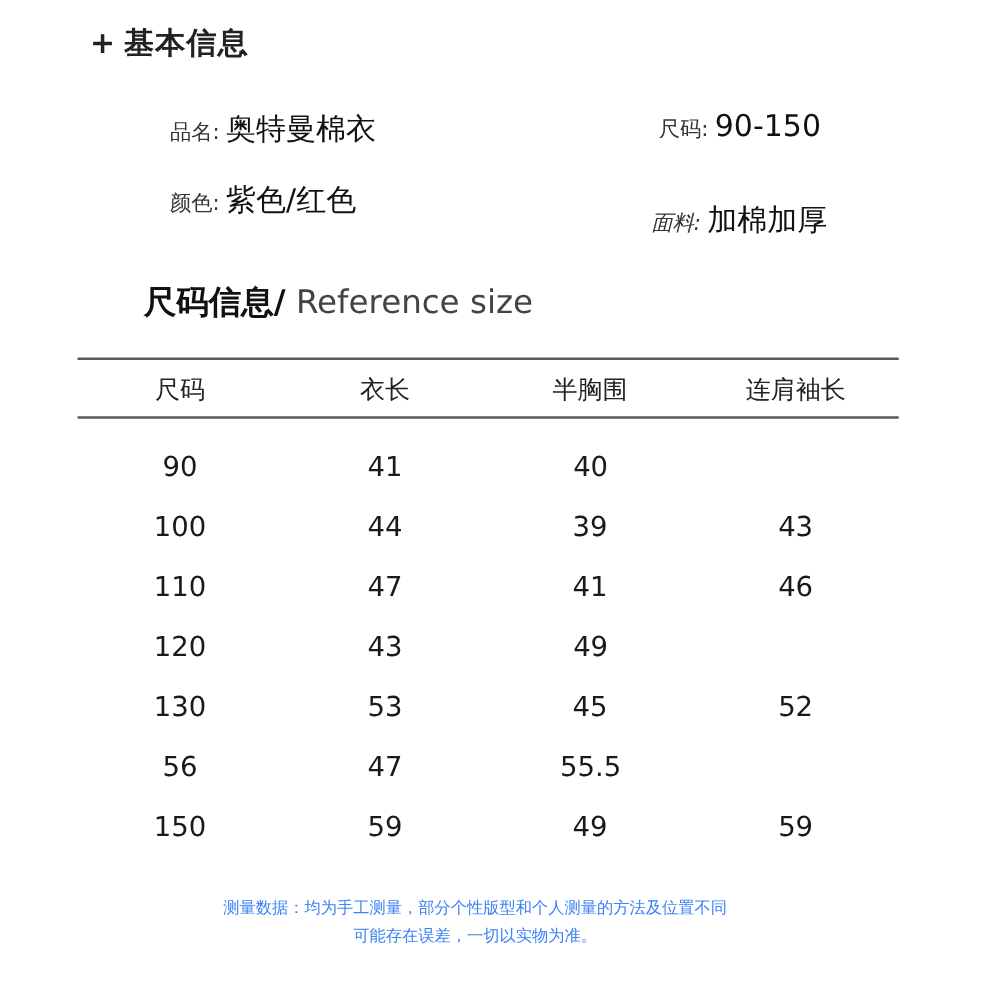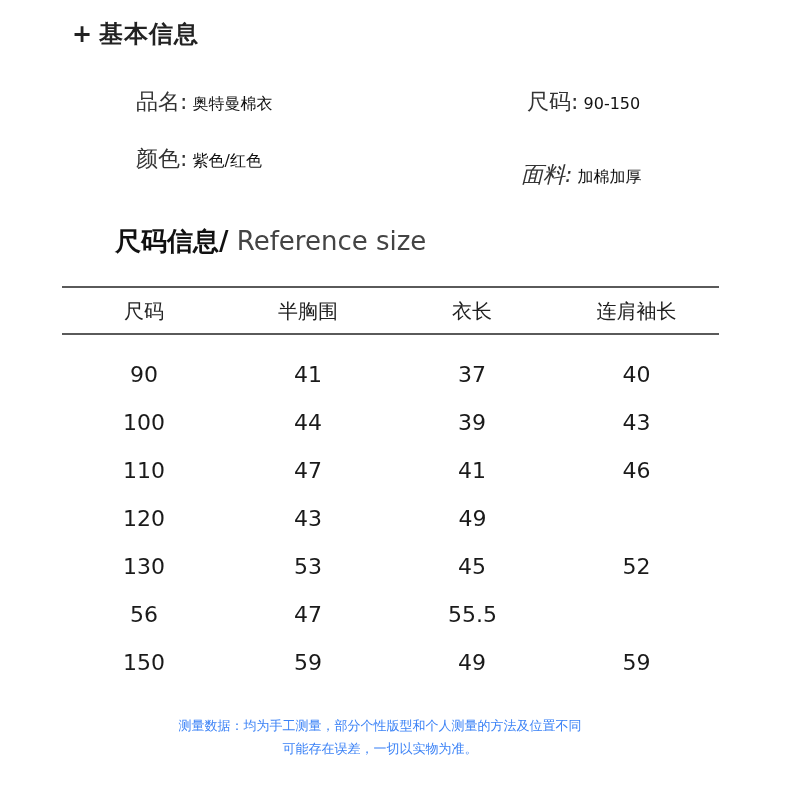--- a/index.html
+++ b/index.html
@@ -24,25 +24,25 @@
       font-weight: bold;
       color: #222;
       letter-spacing: 1px;
     }
     .section-title .plus {
       font-weight: bold;
       margin-right: 6px;
     }
 
     .info-label {
-      font-size: 22px;
+      font-size: 17px;
       color: #333;
     }
     .info-value {
-      font-size: 16px;
+      font-size: 24px;
       color: #111;
       margin-top: 38px;
     }
     .italic { font-style: italic; }
 
     .size-title {
       left: 72px;
       top: 224px;
       font-size: 26px;
     }
@@ -139,29 +139,28 @@
 <div class="abs size-title">
   <span class="cn">尺码信息/</span><span class="en"> Reference size</span>
 </div>
 
 <div class="rule" style="top:286px;"></div>
 <div class="rule" style="top:333px;"></div>
 
 <div class="table">
   <div class="thead">
     <div class="cell c0">尺码</div>
+    <div class="cell c1">衣长</div>
     <div class="cell c2">半胸围</div>
-    <div class="cell c1">衣长</div>
     <div class="cell c3">连肩袖长</div>
   </div>
   <div class="tbody">
     <div class="trow">
       <div class="cell c0">90</div>
       <div class="cell c1">41</div>
-      <div class="cell c2">37</div>
       <div class="cell c3">40</div>
     </div>
     <div class="trow">
       <div class="cell c0">100</div>
       <div class="cell c1">44</div>
       <div class="cell c2">39</div>
       <div class="cell c3">43</div>
     </div>
     <div class="trow">
       <div class="cell c0">110</div>

